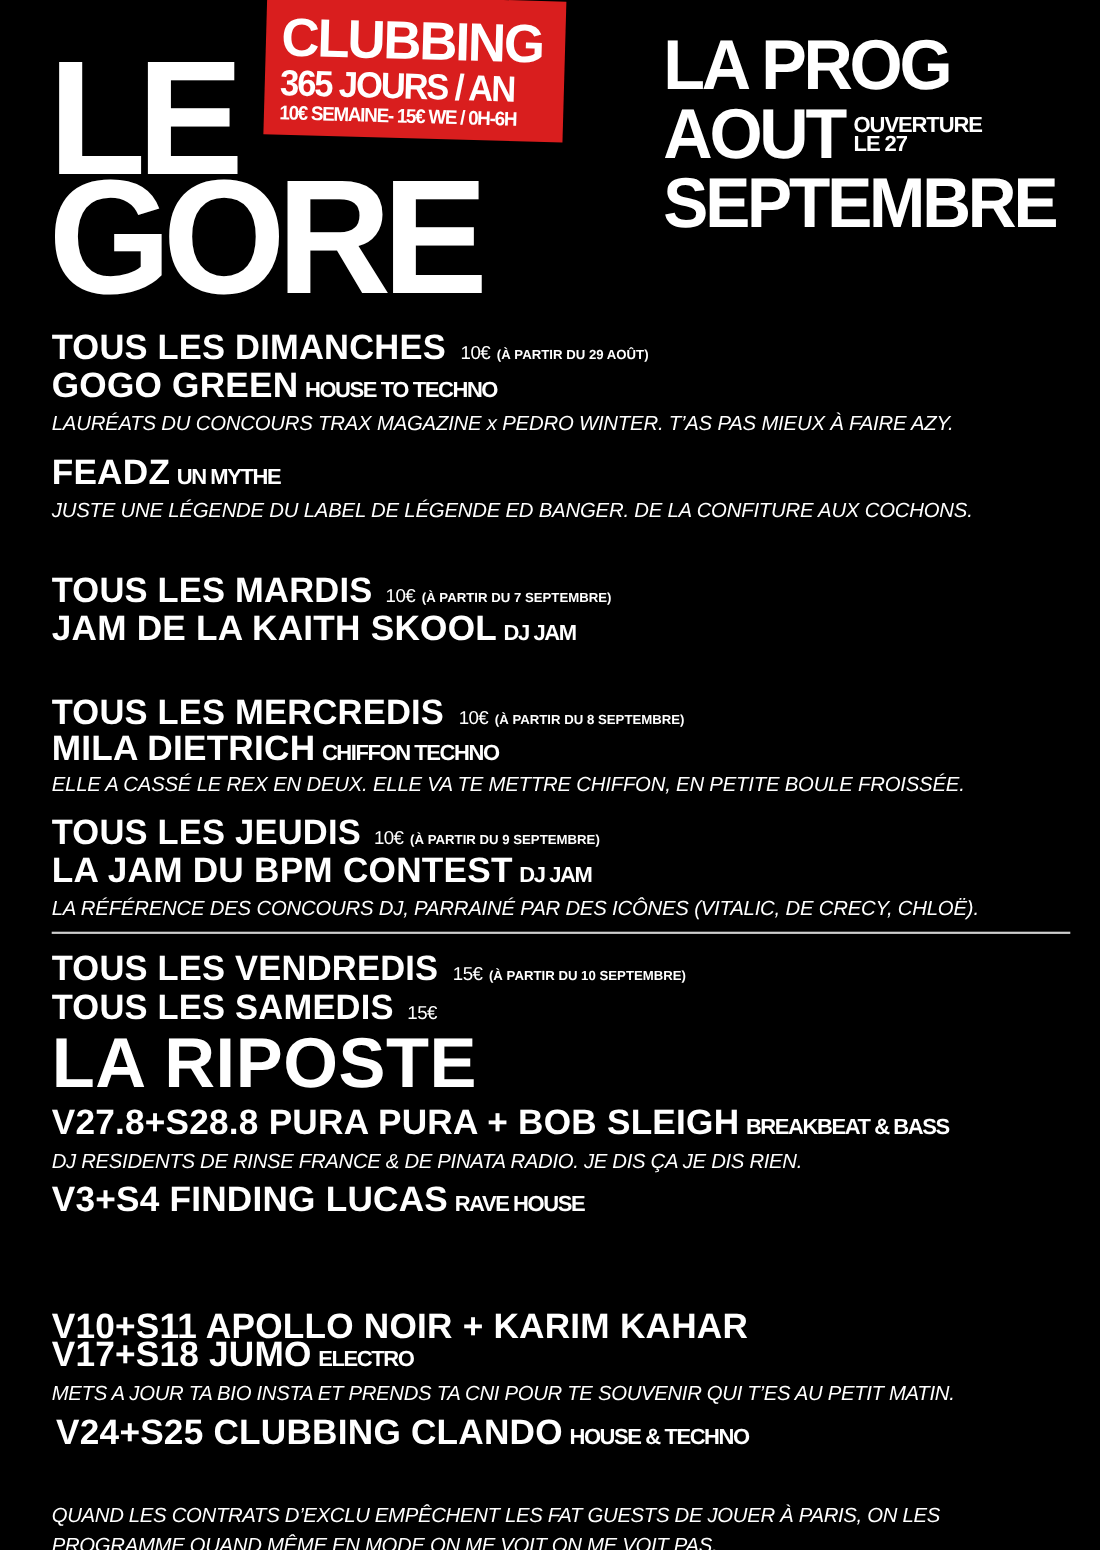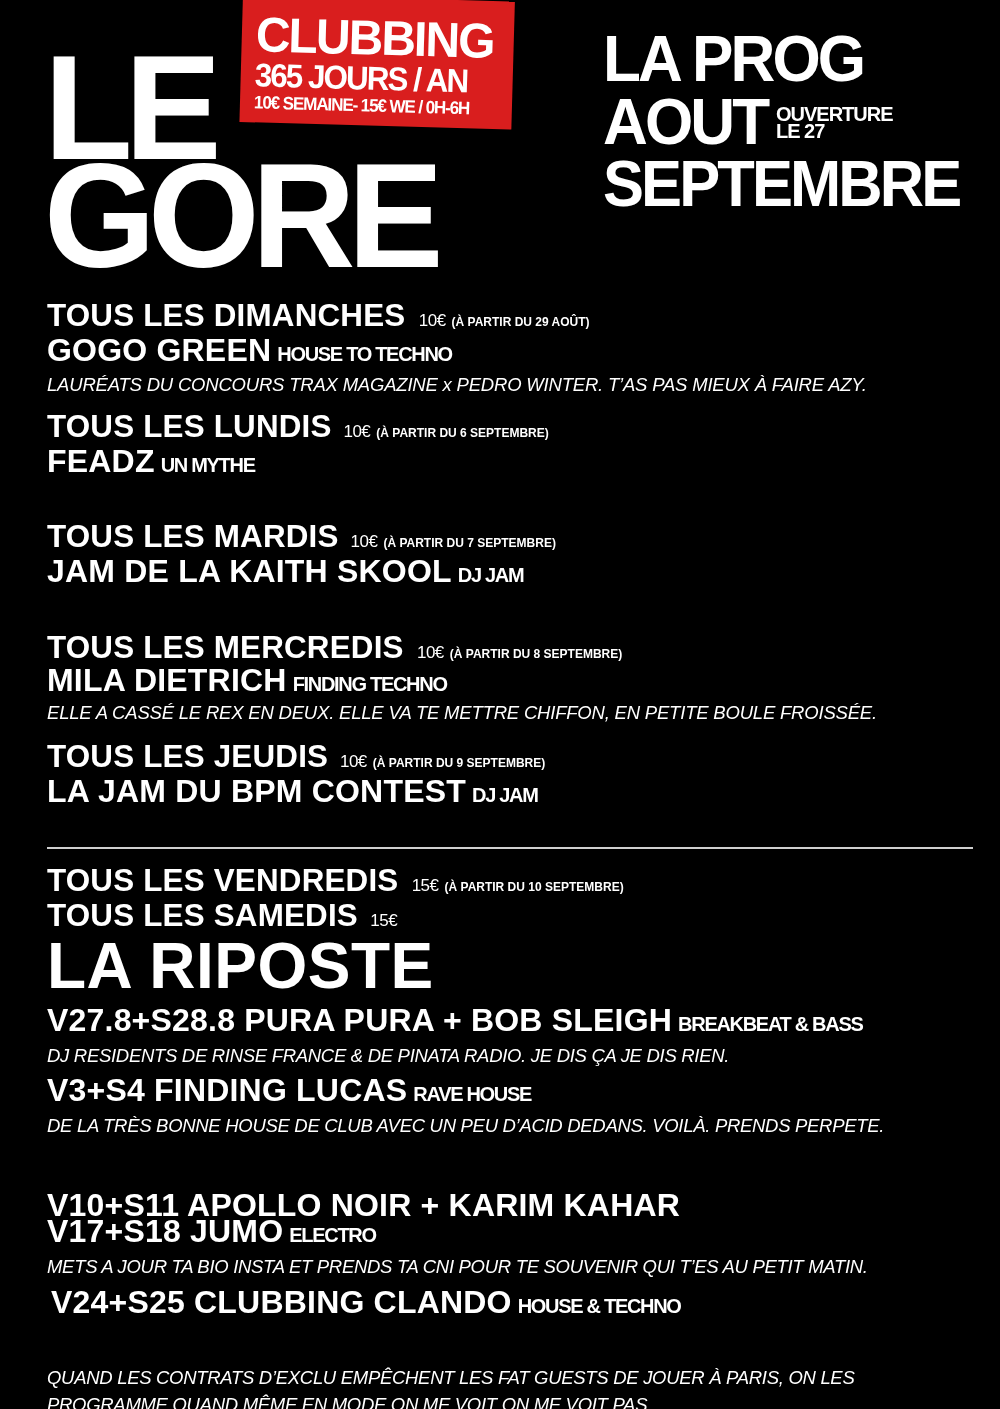--- a/index.html
+++ b/index.html
@@ -185,54 +185,53 @@
   <div class="row">
     <span class="day">TOUS LES DIMANCHES</span><span class="price">10€</span><span class="from">(À PARTIR DU 29 AOÛT)</span>
   </div>
   <div class="row" style="margin-top:3px;">
     <span class="artist">GOGO GREEN</span><span class="genre">HOUSE TO TECHNO</span>
   </div>
   <div class="desc">LAURÉATS DU CONCOURS TRAX MAGAZINE x PEDRO WINTER. T’AS PAS MIEUX À FAIRE AZY.</div>
 </div>
 
 <div class="event" style="top:410px;">
-  <div class="row">
-    <span class="day">TOUS LES LUNDIS</span><span class="price">10€</span><span class="from">(À PARTIR DU 6 SEPTEMBRE)</span>
-  </div>
   <div class="row" style="margin-top:3px;">
     <span class="artist">FEADZ</span><span class="genre">UN MYTHE</span>
   </div>
+  <div class="desc">JUSTE UNE LÉGENDE DU LABEL DE LÉGENDE ED BANGER. DE LA CONFITURE AUX COCHONS.</div>
 </div>
 
 <div class="event" style="top:520px;">
   <div class="row">
     <span class="day">TOUS LES MARDIS</span><span class="price">10€</span><span class="from">(À PARTIR DU 7 SEPTEMBRE)</span>
   </div>
   <div class="row" style="margin-top:3px;">
     <span class="artist">JAM DE LA KAITH SKOOL</span><span class="genre">DJ JAM</span>
   </div>
 </div>
 
 <div class="event" style="top:631px;">
   <div class="row">
     <span class="day">TOUS LES MERCREDIS</span><span class="price">10€</span><span class="from">(À PARTIR DU 8 SEPTEMBRE)</span>
   </div>
   <div class="row" style="margin-top:1px;">
-    <span class="artist">MILA DIETRICH</span><span class="genre">FINDING TECHNO</span>
+    <span class="artist">MILA DIETRICH</span><span class="genre">CHIFFON TECHNO</span>
   </div>
   <div class="desc" style="margin-top:8px;">ELLE A CASSÉ LE REX EN DEUX. ELLE VA TE METTRE CHIFFON, EN PETITE BOULE FROISSÉE.</div>
 </div>
 
 <div class="event" style="top:740px;">
   <div class="row">
     <span class="day">TOUS LES JEUDIS</span><span class="price">10€</span><span class="from">(À PARTIR DU 9 SEPTEMBRE)</span>
   </div>
   <div class="row" style="margin-top:3px;">
     <span class="artist">LA JAM DU BPM CONTEST</span><span class="genre">DJ JAM</span>
   </div>
+  <div class="desc">LA RÉFÉRENCE DES CONCOURS DJ, PARRAINÉ PAR DES ICÔNES (VITALIC, DE CRECY, CHLOË).</div>
 </div>
 
 <div class="divider"></div>
 
 <div class="event" style="top:864px;">
   <div class="row">
     <span class="day">TOUS LES VENDREDIS</span><span class="price">15€</span><span class="from">(À PARTIR DU 10 SEPTEMBRE)</span>
   </div>
 </div>
 <div class="event" style="top:899px;">
@@ -247,21 +246,20 @@
   <div class="wk-title">
     <span>V27.8+S28.8 PURA PURA + BOB SLEIGH</span><span class="genre">BREAKBEAT &amp; BASS</span>
   </div>
   <div class="wk-desc">DJ RESIDENTS DE RINSE FRANCE &amp; DE PINATA RADIO. JE DIS ÇA JE DIS RIEN.</div>
 </div>
 
 <div class="wk" style="top:1074px;">
   <div class="wk-title">
     <span>V3+S4 FINDING LUCAS</span><span class="genre">RAVE HOUSE</span>
   </div>
-  <div class="wk-desc">DE LA TRÈS BONNE HOUSE DE CLUB AVEC UN PEU D’ACID DEDANS. VOILÀ. PRENDS PERPETE.</div>
 </div>
 
 <div class="wk" style="top:1189px;">
   <div class="wk-title">
     <span>V10+S11 APOLLO NOIR + KARIM KAHAR</span>
   </div>
 </div>
 
 <div class="wk" style="top:1215px;">
   <div class="wk-title">

